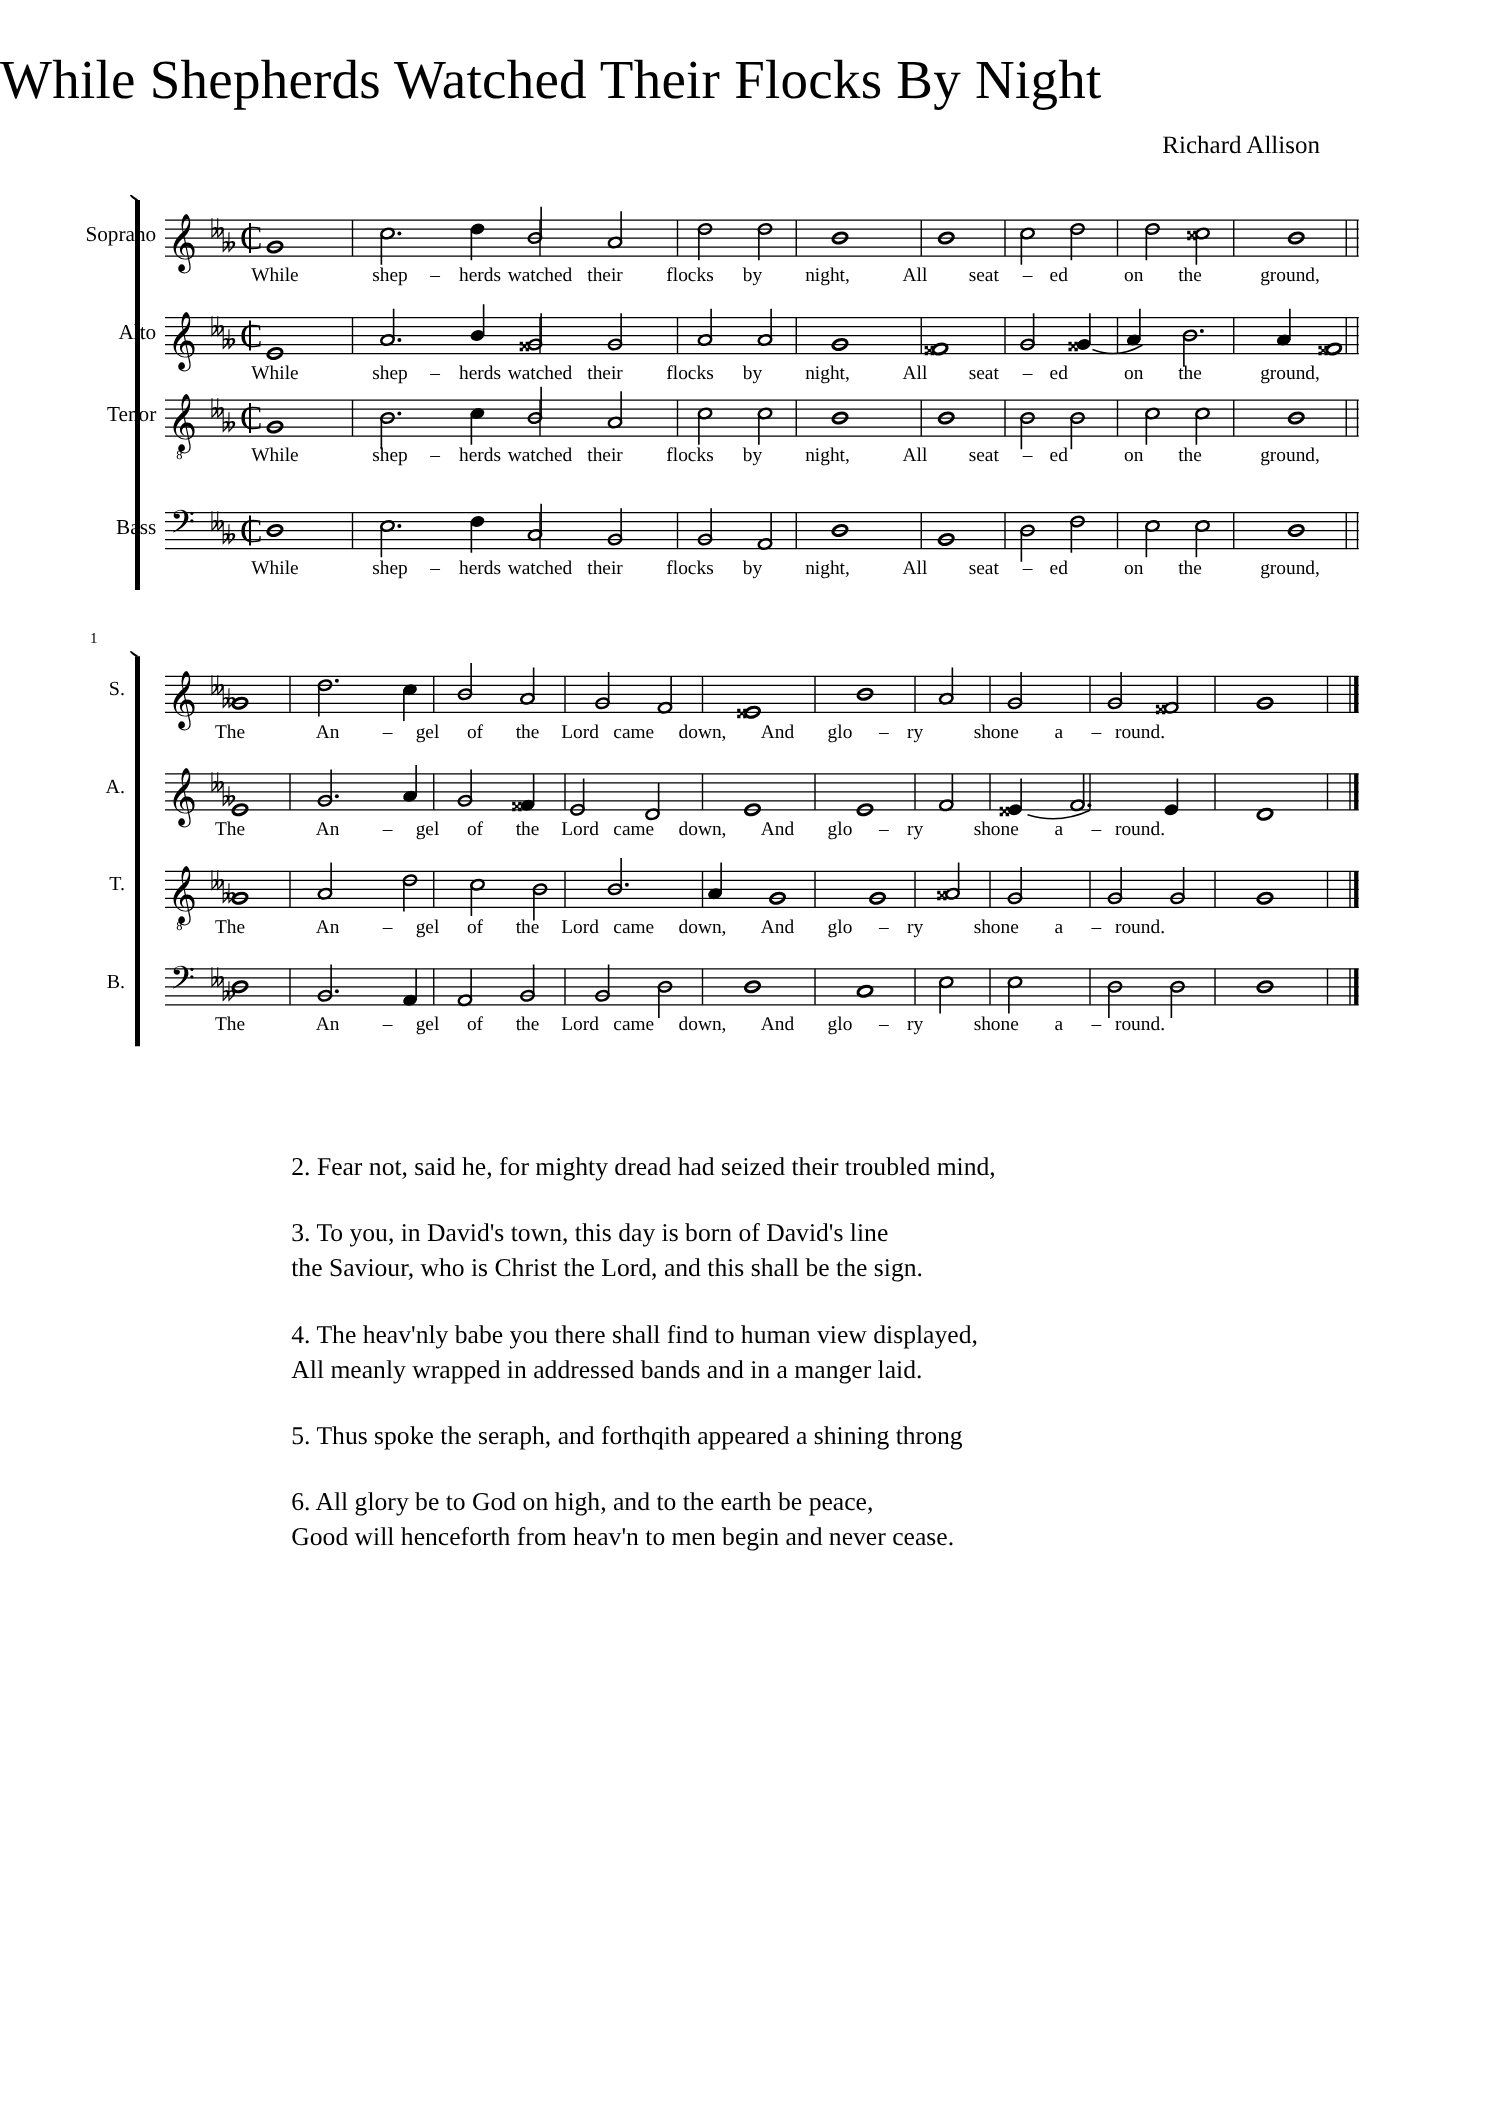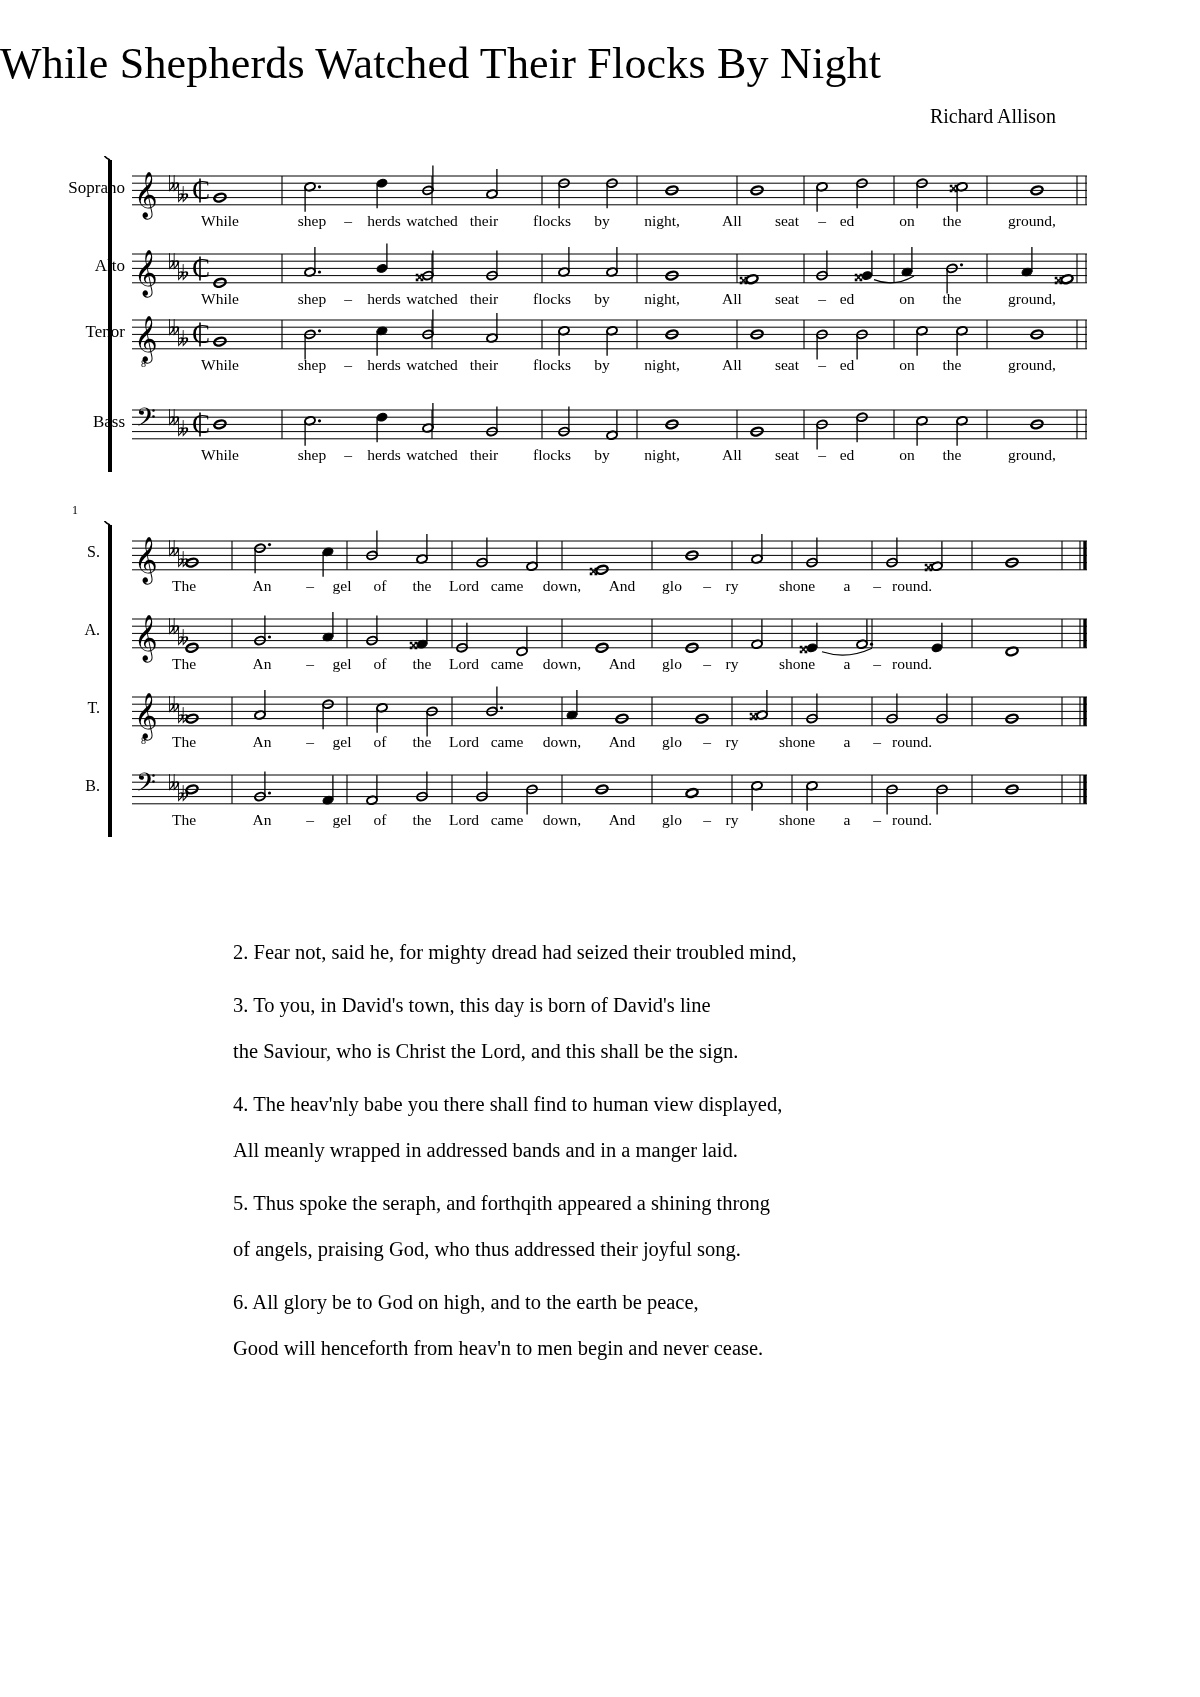--- a/index.html
+++ b/index.html
@@ -94,21 +94,21 @@
     position: absolute;
     top: 920px;
     left: 233px;
     width: 760px;
     font-size: 20.5px;
     line-height: 28px;
   }
   .verse {
     margin-bottom: 25px;
   }
-  .verse .vline { white-space: nowrap; margin-top: 18px; }
+  .verse .vline { white-space: nowrap; }
 
   svg { display: block; }
   svg text { font-family: "Liberation Serif", serif; }
 </style>
 </head>
 <body>
 
 <div id="title">While Shepherds Watched Their Flocks By Night</div>
 <div id="composer">Richard Allison</div>
 
@@ -699,19 +699,18 @@
     <div class="verse">
       <div class="vline">3. To you, in David's town, this day is born of David's line</div>
       <div class="vline">the Saviour, who is Christ the Lord, and this shall be the sign.</div>
     </div>
     <div class="verse">
       <div class="vline">4. The heav'nly babe you there shall find to human view displayed,</div>
       <div class="vline">All meanly wrapped in addressed bands and in a manger laid.</div>
     </div>
     <div class="verse">
       <div class="vline">5. Thus spoke the seraph, and forthqith appeared a shining throng</div>
-      <div class="vline">of angels, praising God, who thus addressed their joyful song.</div>
     </div>
     <div class="verse">
       <div class="vline">6. All glory be to God on high, and to the earth be peace,</div>
       <div class="vline">Good will henceforth from heav'n to men begin and never cease.</div>
     </div>
   </div>
 
 </body></html>

